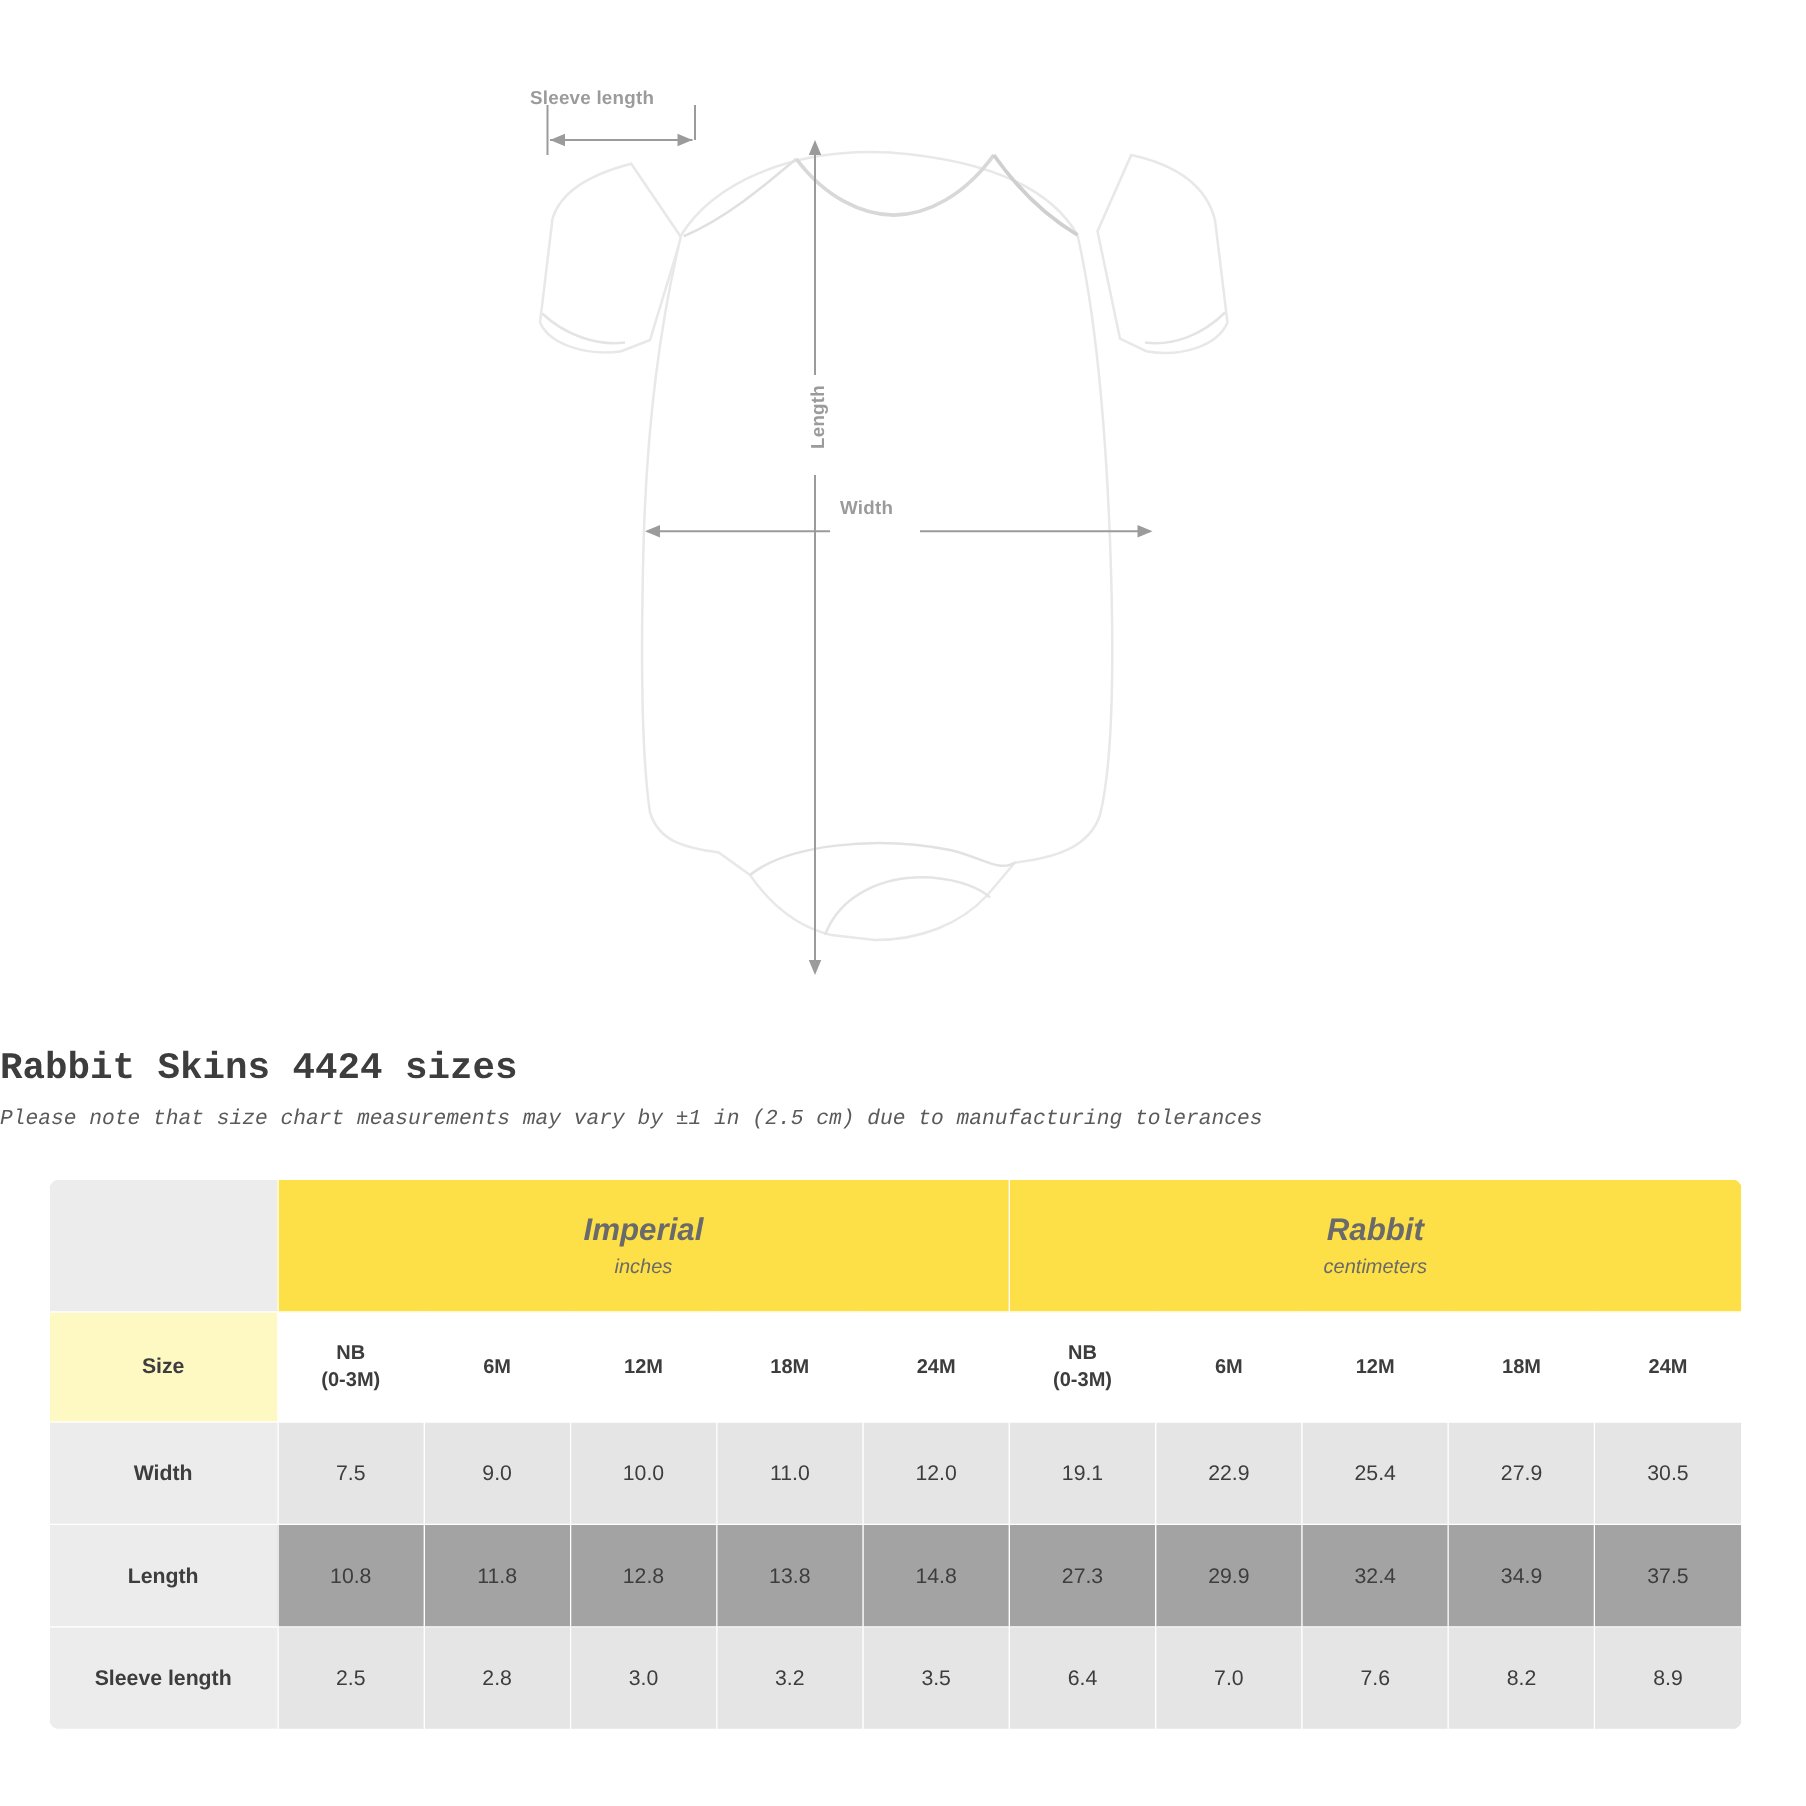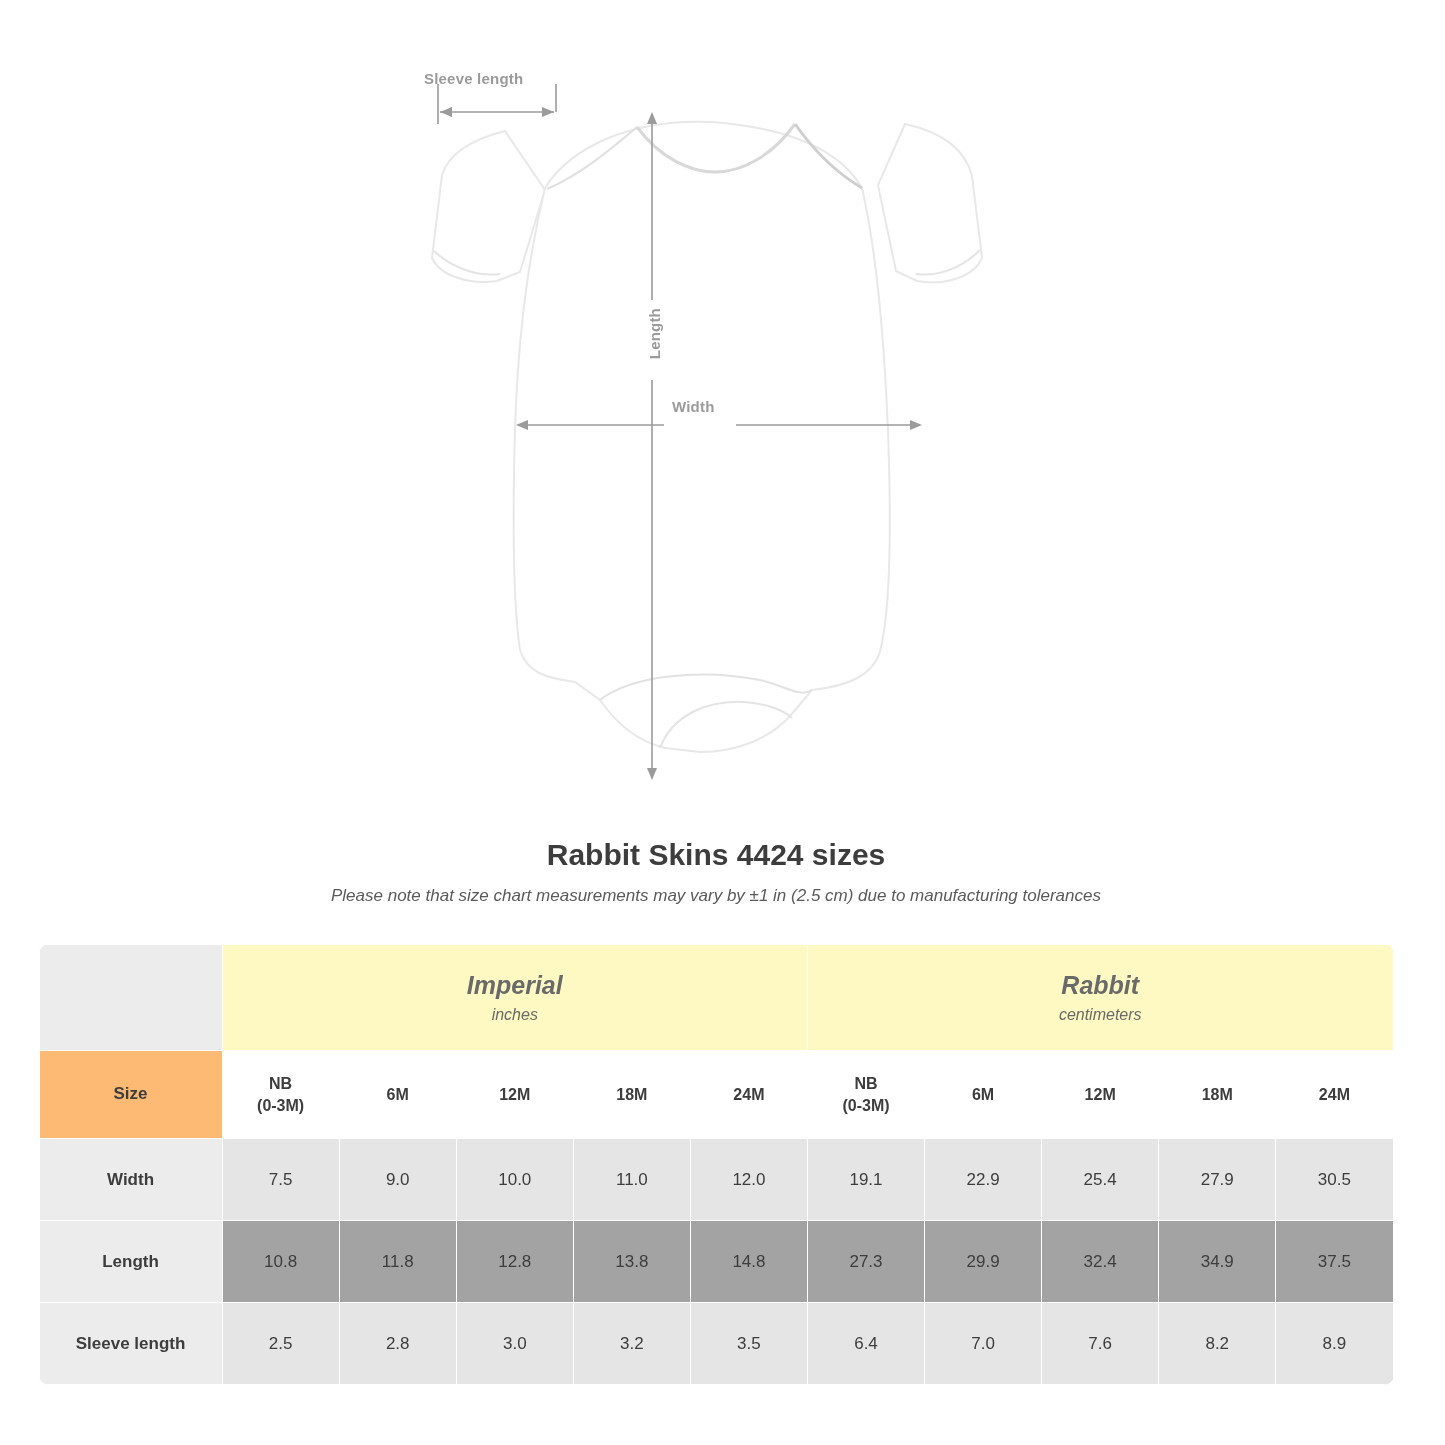--- a/index.html
+++ b/index.html
@@ -39,22 +39,22 @@
   .label-sleeve { left: 424px; top: 70px; }
   .label-width  { left: 672px; top: 398px; }
   .label-length {
     left: 646px; top: 308px;
     writing-mode: vertical-rl;
     transform: rotate(180deg);
   }
 
   
   .title-block {
-    text-align: center;
     margin-top: 8px;
+    font-family: Liberation Mono, monospace;
   }
   .chart-title {
     font-size: 30px;
     font-weight: bold;
     color: #3d3d3d;
     margin: 0 0 14px 0;
   }
   .chart-note {
     font-size: 17px;
     font-style: italic;
@@ -73,21 +73,21 @@
     table-layout: fixed;
     border-radius: 10px;
     overflow: hidden;
   }
   table.size-chart td, table.size-chart th {
     border: 1px solid #ffffff;
     text-align: center;
     vertical-align: middle;
   }
   .unit-cell {
-    background: #fef9c3;
+    background: #fde047;
     height: 106px;
     padding: 10px 0 12px 0;
   }
   .unit-name {
     font-size: 25px;
     font-style: italic;
     font-weight: bold;
     color: #6a6a6a;
     line-height: 1.2;
   }
@@ -102,21 +102,21 @@
   }
   .hdr-row td {
     height: 88px;
     background: #ffffff;
     font-size: 16px;
     font-weight: bold;
     color: #3d3d3d;
     line-height: 1.35;
   }
   .hdr-row td.rowhead {
-    background: #fdba74;
+    background: #fef9c3;
     font-size: 17px;
   }
   .data-row td {
     height: 82px;
     font-size: 17px;
     color: #3d3d3d;
   }
   .data-row.alt td { background: #e5e5e5; }
   .data-row.plain td { background: #a3a3a3; }
   .data-row td.rowhead {

